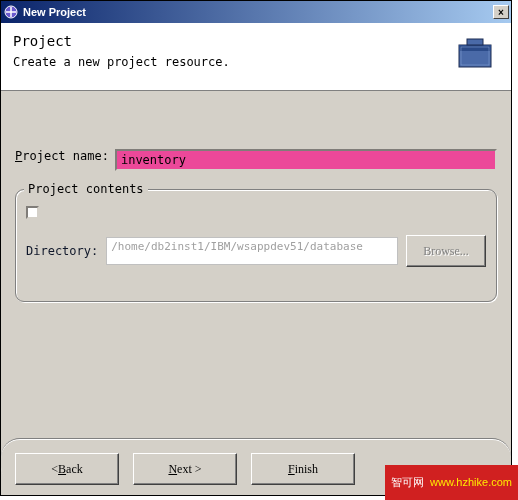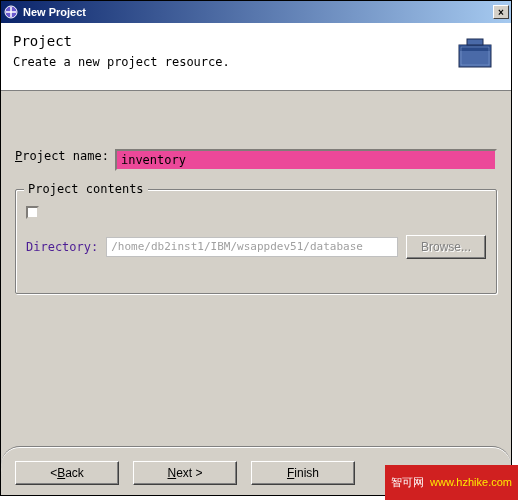--- a/index.html
+++ b/index.html
@@ -90,21 +90,21 @@
       flex: 1;
       height: 22px;
       border: 2px inset #d4d0c8;
       background: #ec4899;
       padding: 2px 4px;
       font-family: "Lucida Console", Monaco, monospace;
       font-size: 12px;
     }
     .groupbox {
       border: 1px solid #808080;
-      border-radius: 2px;
+      border-radius: 9px;
       position: relative;
       padding: 16px 10px 34px 10px;
       box-shadow: inset 1px 1px 0 #fff, 1px 1px 0 #fff;
     }
     .groupbox .legend {
       position: absolute;
       top: -8px;
       left: 8px;
       background: #d4d0c8;
       padding: 0 4px;
@@ -120,43 +120,43 @@
       border: 2px inset #d4d0c8;
       background: #fff;
       margin-right: 4px;
     }
     .dir-row {
       display: flex;
       align-items: center;
       gap: 8px;
     }
     .dir-label {
-      color: #4c1d95;
+      color: #0f172a;
     }
     .dir-input {
       flex: 1;
-      height: 20px;
+      height: 28px;
       border: 1px solid #c0c0c0;
       background: #fff;
       color: #a0a0a0;
       font-size: 11px;
       padding: 2px 4px;
       font-family: "Lucida Console", Monaco, monospace;
       overflow: hidden;
       white-space: nowrap;
     }
     .btn {
-      height: 24px;
+      height: 32px;
       min-width: 98px;
       background: #d4d0c8;
       border: 1px solid #404040;
       border-top-color: #fff;
       border-left-color: #fff;
       box-shadow: inset -1px -1px 0 #808080, inset 1px 1px 0 #d4d0c8;
-      font-family: Liberation Sans, sans-serif;
+      font-family: Liberation Serif, serif;
       font-size: 12px;
       text-align: center;
       display: inline-flex;
       align-items: center;
       justify-content: center;
       cursor: default;
       padding: 0 8px;
     }
     .btn.disabled { color: #808080; text-shadow: 1px 1px 0 #fff; }
     .btn u { text-decoration: underline; }

